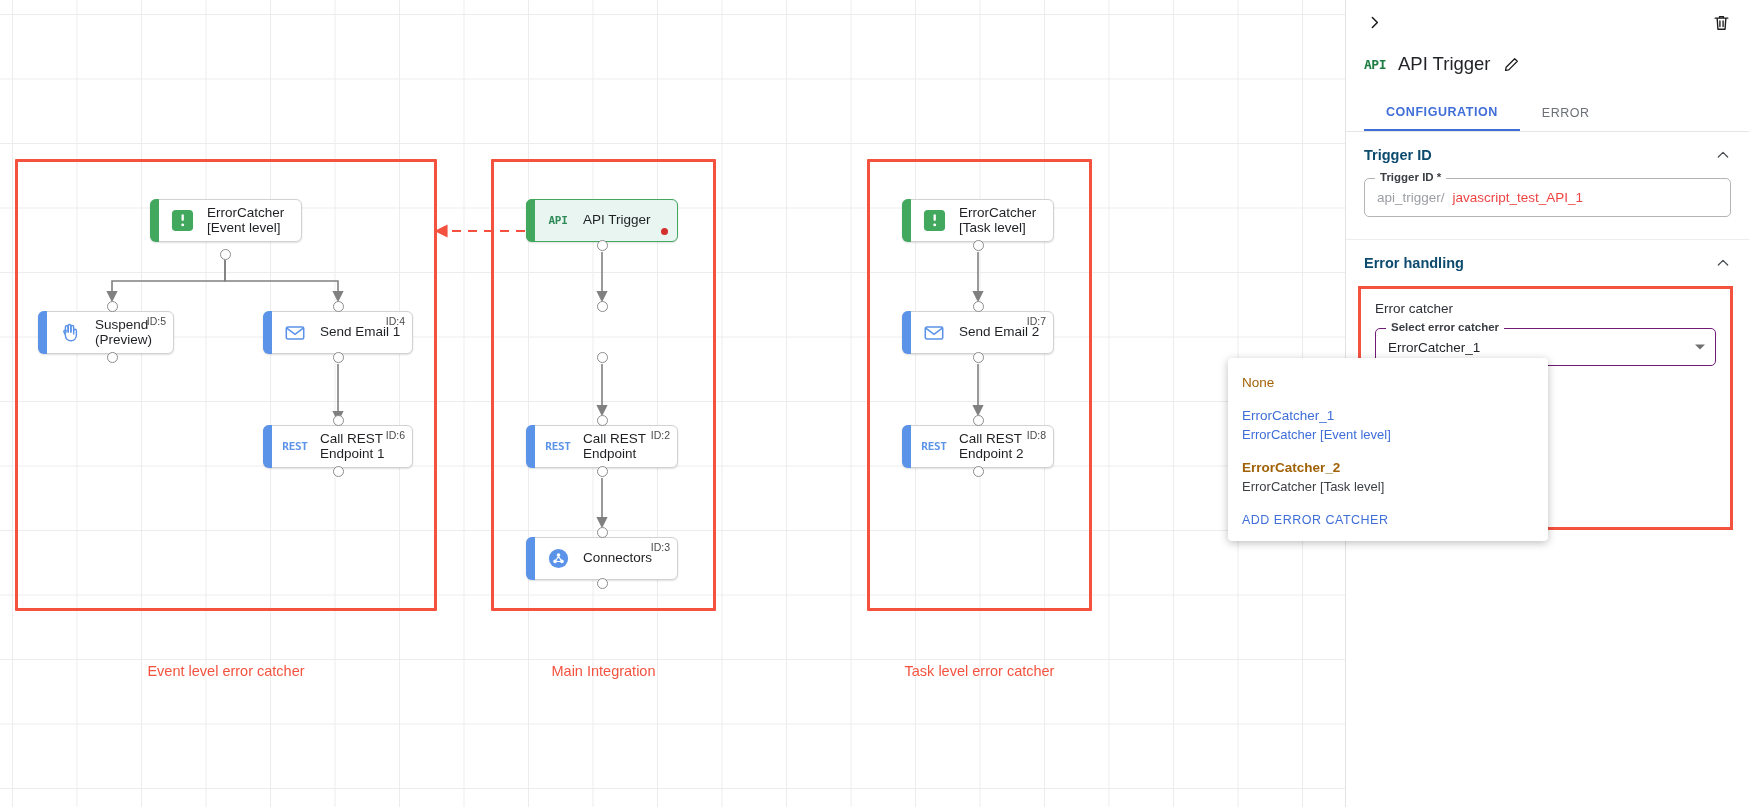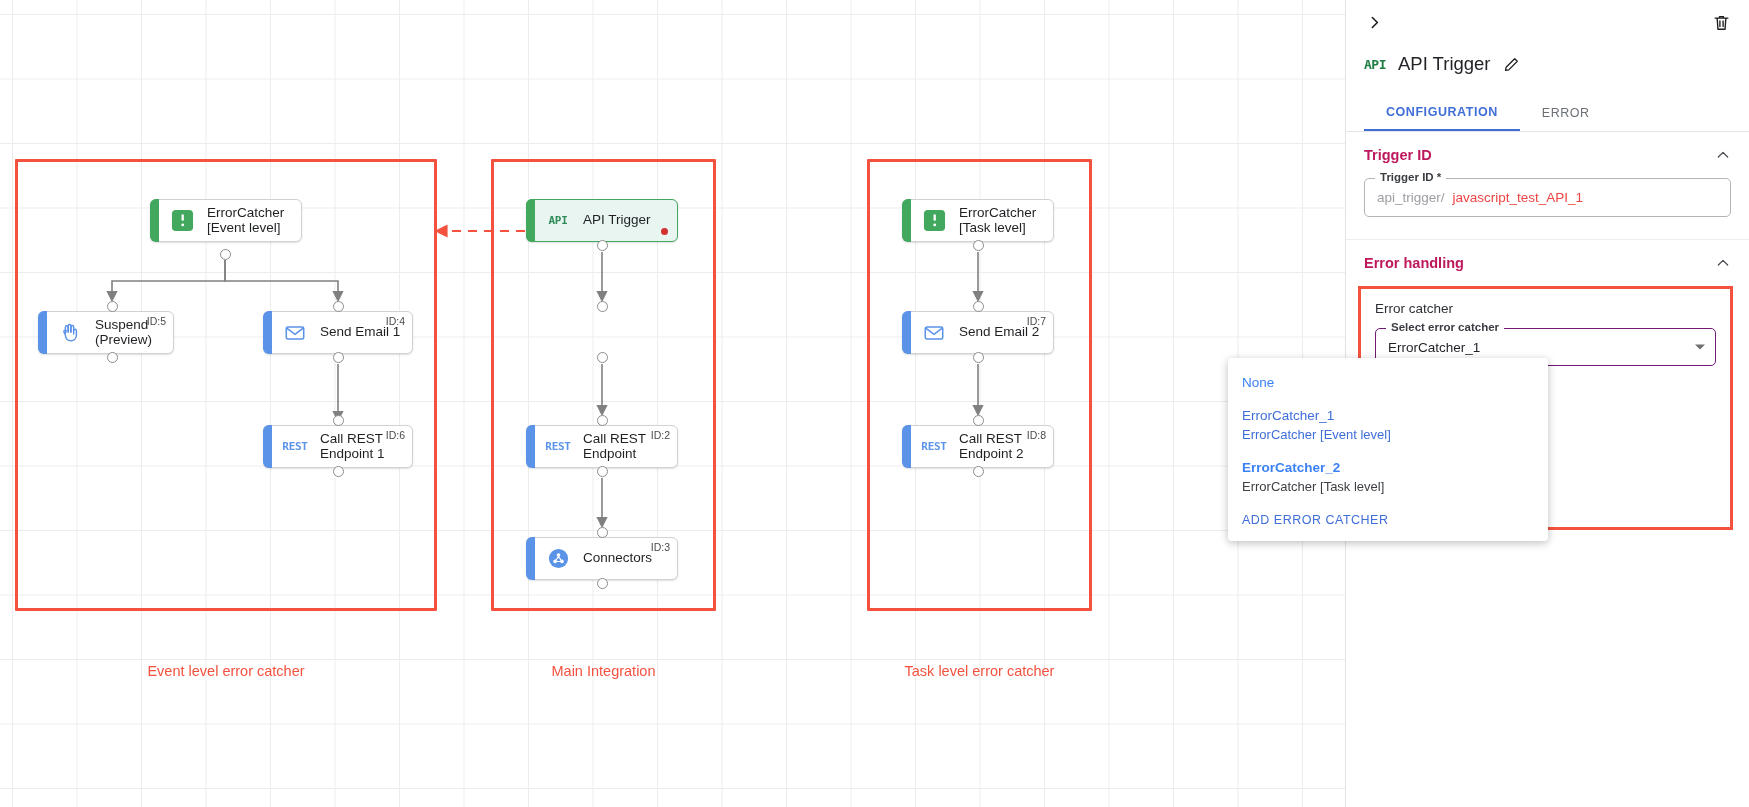--- a/index.html
+++ b/index.html
@@ -193,21 +193,21 @@
     padding: 0 18px;
   }
   .section-head {
     display: flex; align-items: center; justify-content: space-between;
     height: 46px;
     cursor: pointer;
   }
   .section-head .sh-title {
     font-size: 14.5px;
     font-weight: bold;
-    color: #be185d;
+    color: #0c4a6e;
     font-family: "Liberation Sans", sans-serif;
   }
   .caret-up { width: 16px; height: 16px; }
 
   .field-outline {
     position: relative;
     border: 1px solid #b4b4b4;
     border-radius: 5px;
     height: 39px;
     display: flex; align-items: center;
@@ -287,21 +287,21 @@
     z-index: 50;
   }
   .dd-item {
     padding: 7px 14px;
     cursor: pointer;
     font-family: "Liberation Sans", sans-serif;
   }
   .dd-primary {
     font-size: 13.5px;
     line-height: 19px;
-    color: #3b82f6;
+    color: #a16207;
   }
   .dd-secondary {
     font-size: 13px;
     line-height: 19px;
     color: #3c3f44;
   }
   .dd-item.selected .dd-primary,
   .dd-item.selected .dd-secondary { color: #3f6ed8; }
   .dd-item.bold .dd-primary { font-weight: bold; }
   .dd-action {

